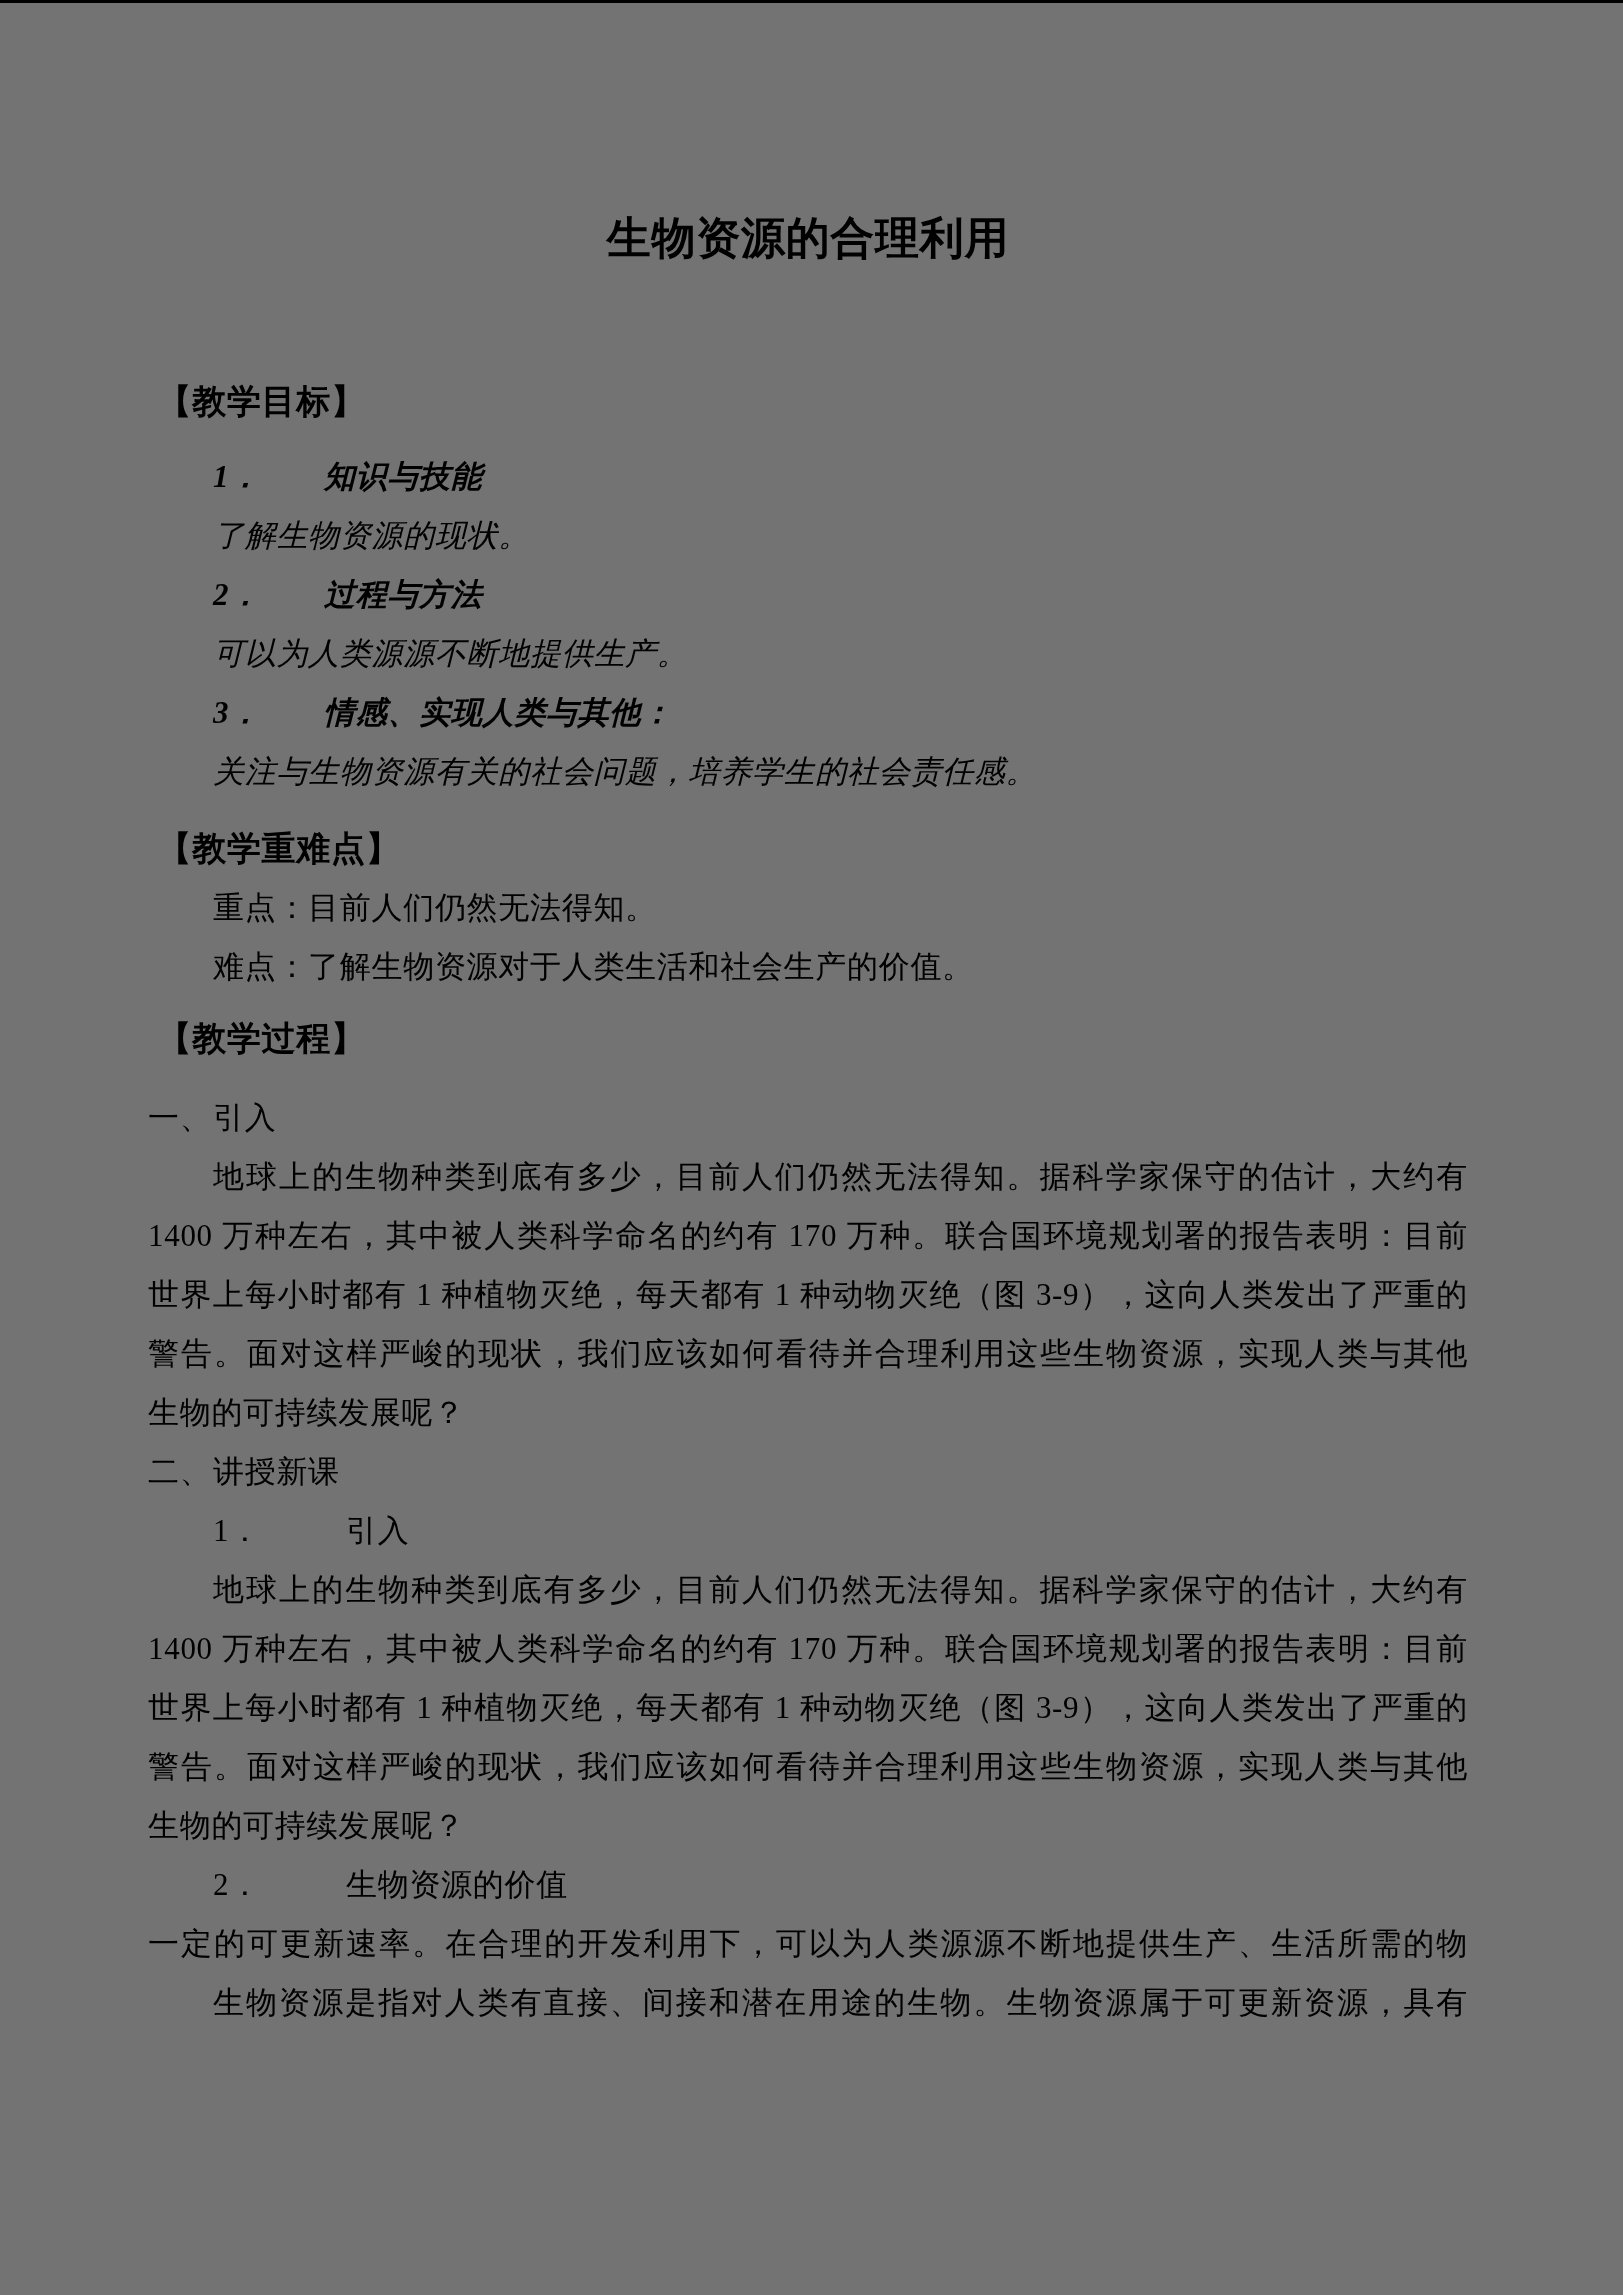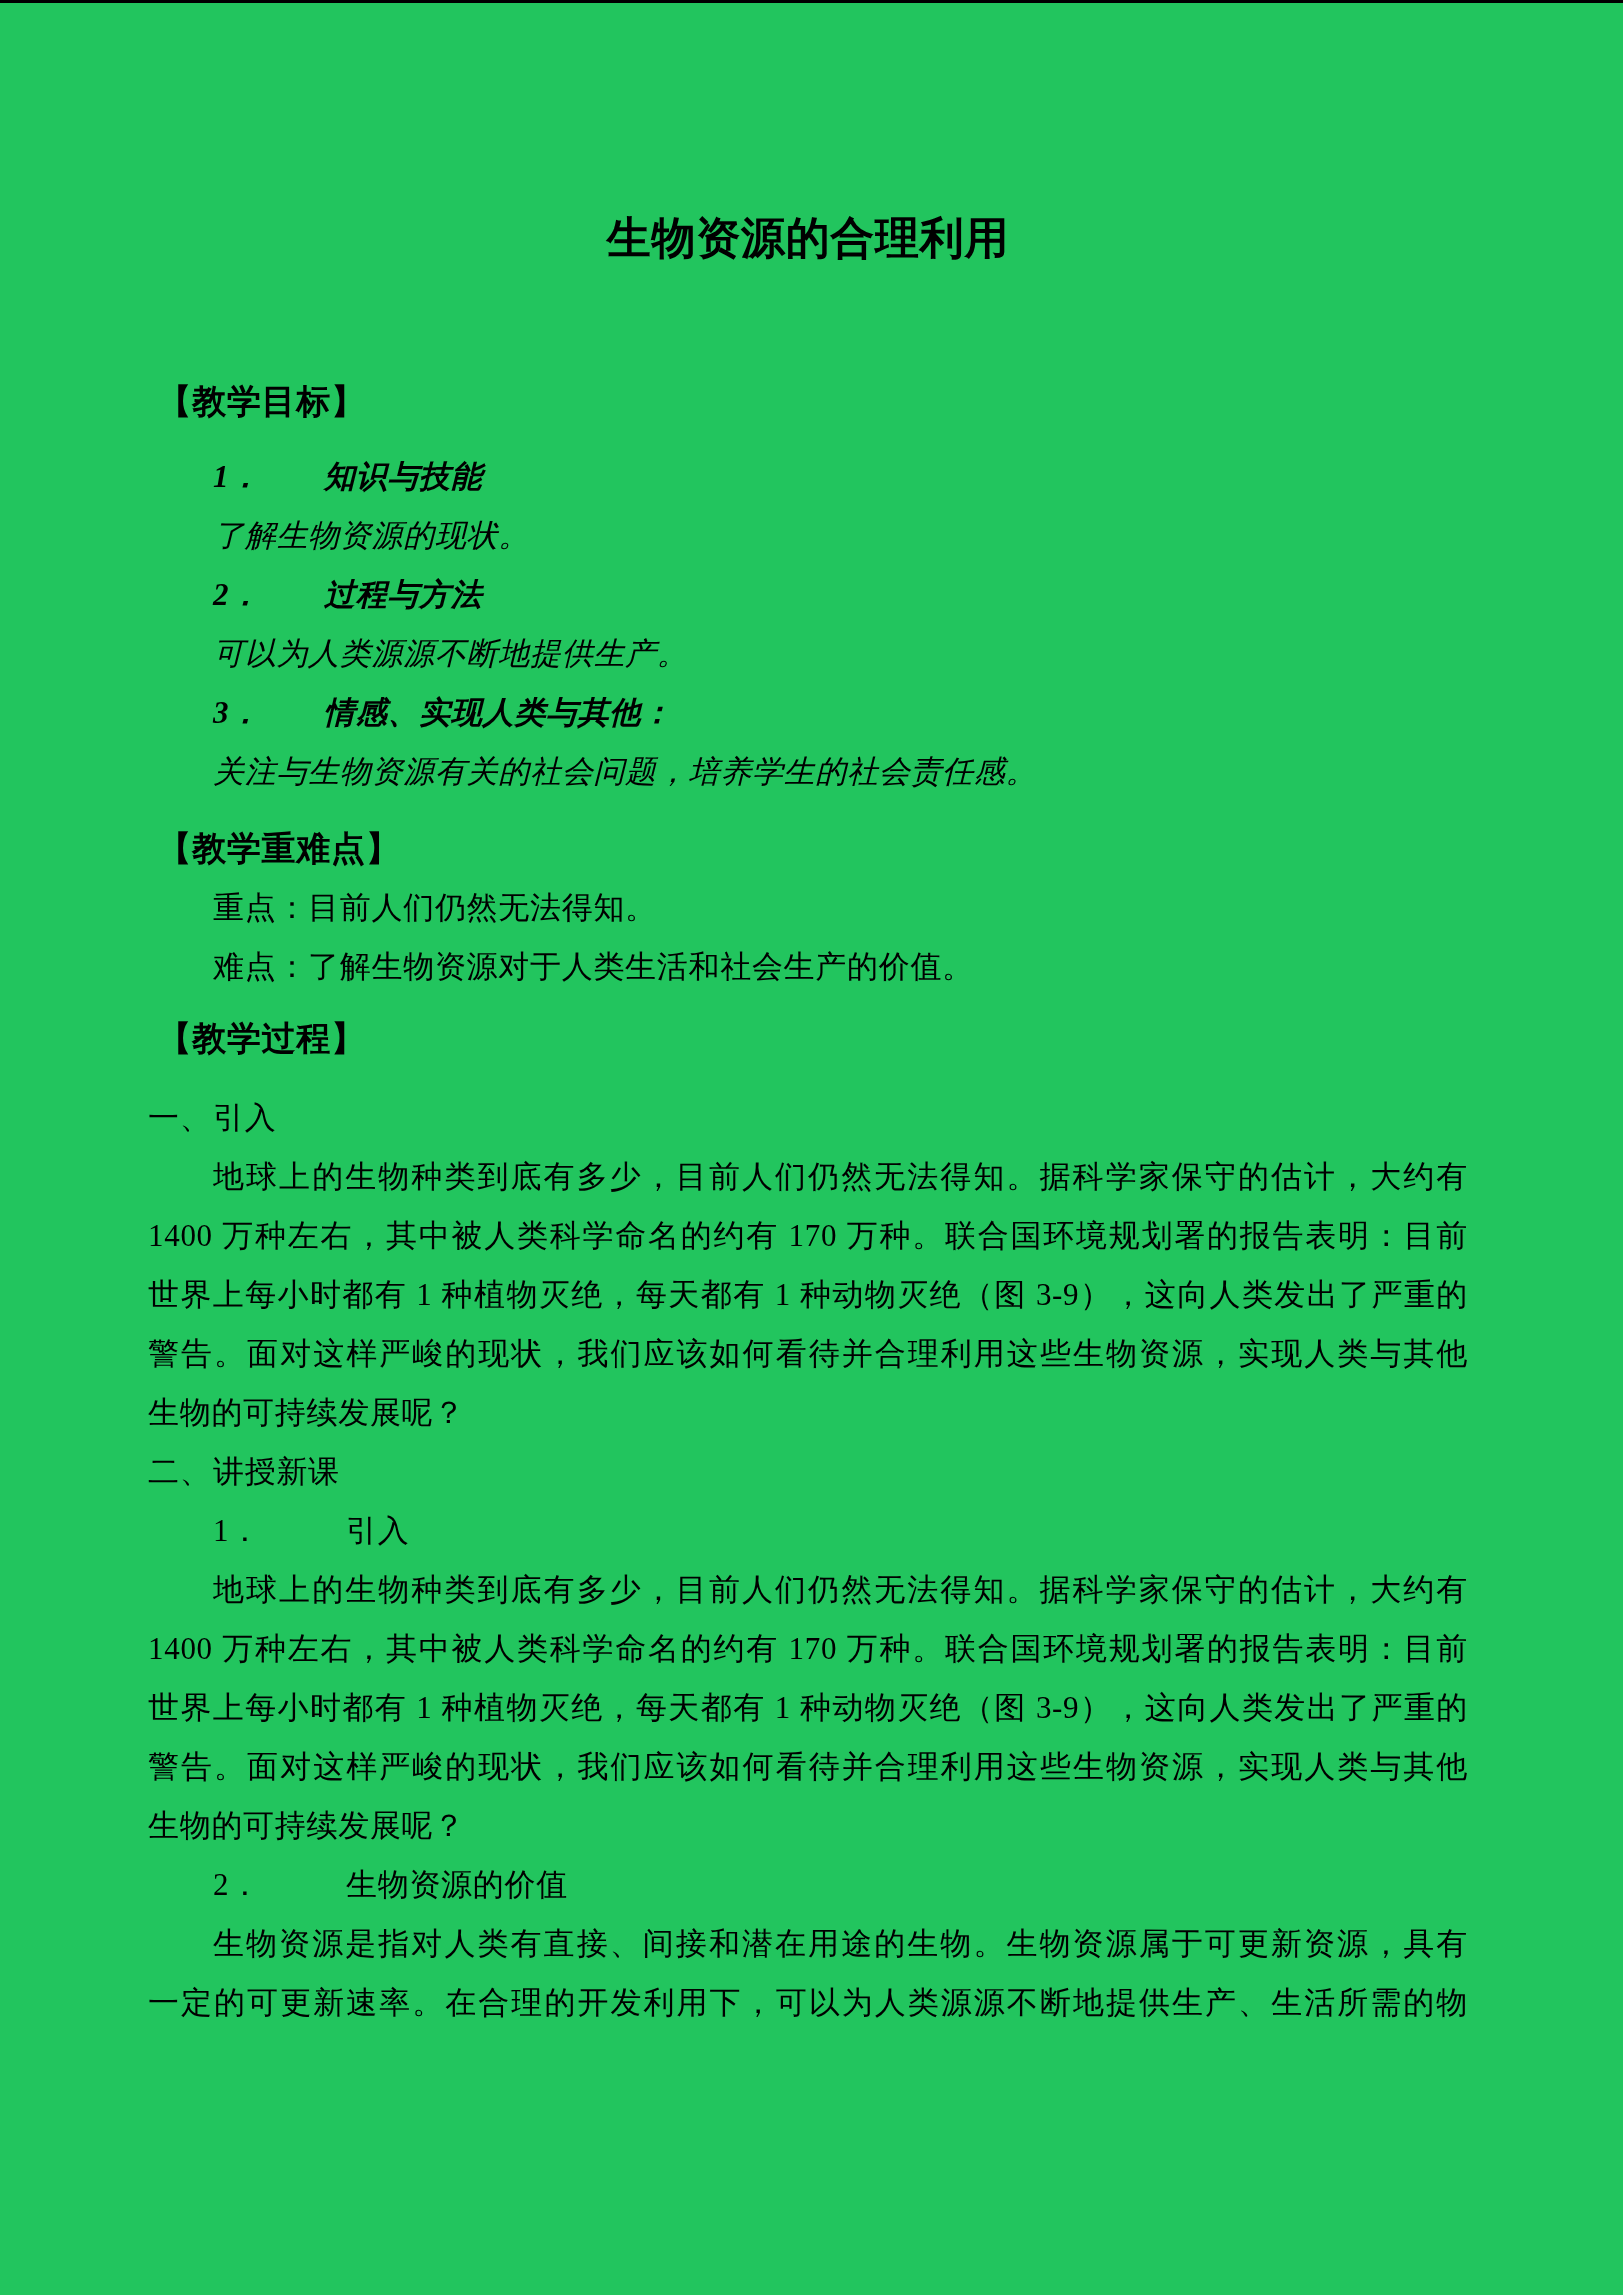--- a/index.html
+++ b/index.html
@@ -5,21 +5,21 @@
 <style>
   html, body {
     margin: 0;
     padding: 0;
     background: #ffffff;
   }
   .page {
     position: relative;
     width: 1623px;
     height: 2295px;
-    background: #22c55e;
+    background: #737373;
     color: #000000;
     font-family: "Liberation Serif", "DejaVu Serif", serif;
     overflow: hidden;
   }
   .top-bar {
     position: absolute;
     top: 0; left: 0;
     width: 100%;
     height: 2.7px;
     background: #000000;
@@ -142,20 +142,20 @@
       <div class="line ind just">地球上的生物种类到底有多少，目前人们仍然无法得知。据科学家保守的估计，大约有</div>
       <div class="line just">1400 万种左右，其中被人类科学命名的约有 170 万种。联合国环境规划署的报告表明：目前</div>
       <div class="line just">世界上每小时都有 1 种植物灭绝，每天都有 1 种动物灭绝（图 3-9），这向人类发出了严重的</div>
       <div class="line just">警告。面对这样严峻的现状，我们应该如何看待并合理利用这些生物资源，实现人类与其他</div>
       <div class="line">生物的可持续发展呢？</div>
 
       <div class="line ind">
         <span class="num num-item">2．</span><span>生物资源的价值</span>
       </div>
 
+      <div class="line just">一定的可更新速率。在合理的开发利用下，可以为人类源源不断地提供生产、生活所需的物</div>
       <div class="line ind just">生物资源是指对人类有直接、间接和潜在用途的生物。生物资源属于可更新资源，具有</div>
-      <div class="line just">一定的可更新速率。在合理的开发利用下，可以为人类源源不断地提供生产、生活所需的物</div>
     </div>
 
 
   </div>
 </div>
 
 
 </body></html>

